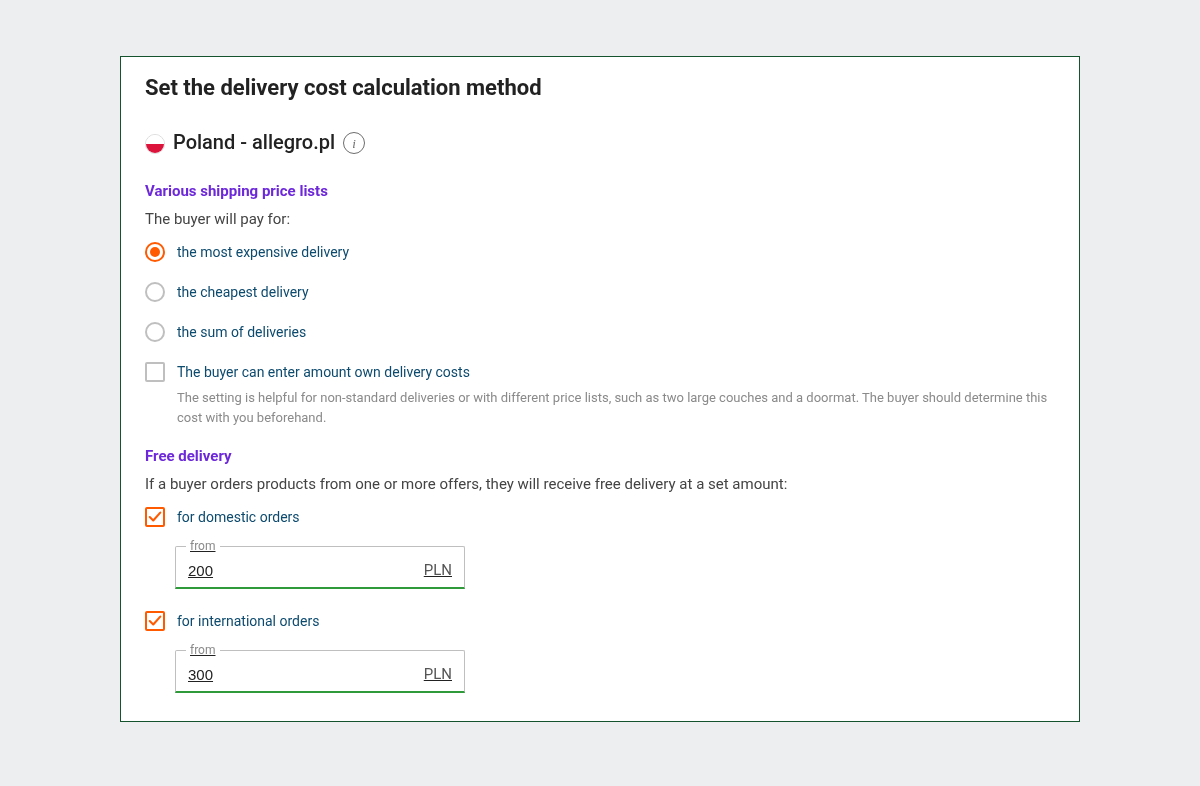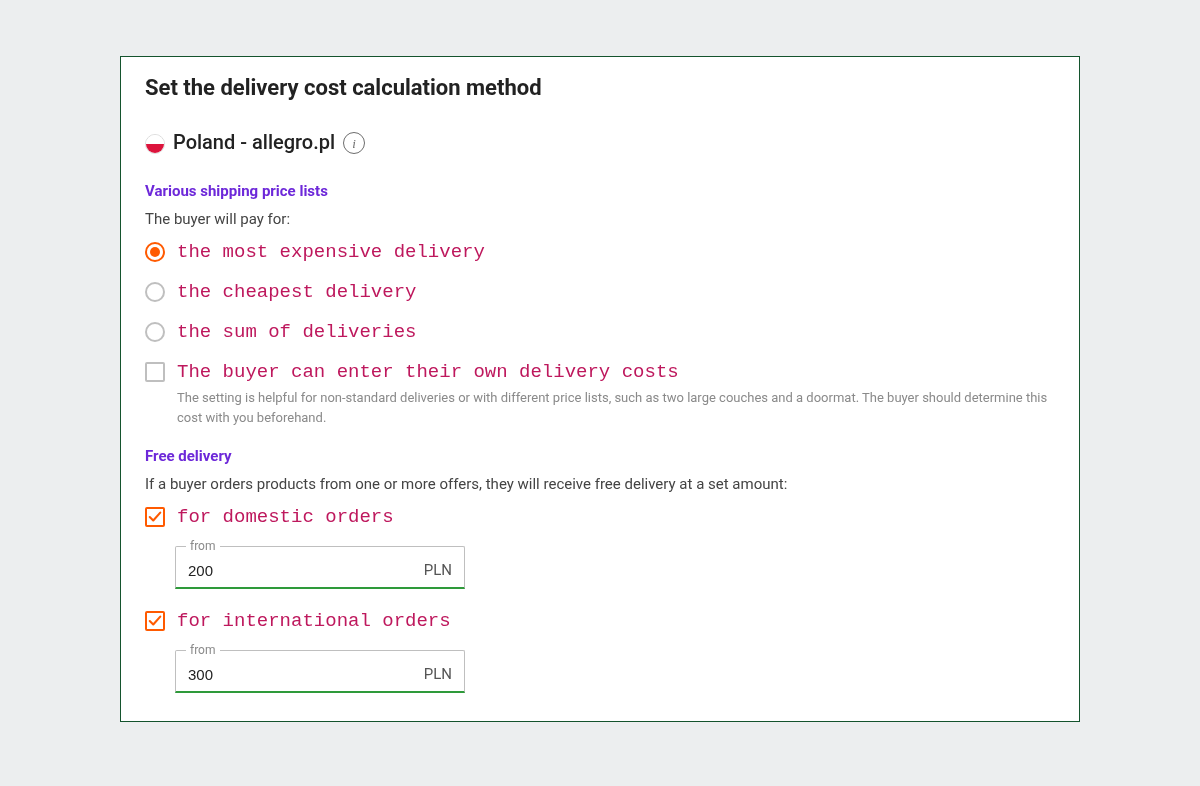--- a/index.html
+++ b/index.html
@@ -68,25 +68,25 @@
     content:""; width:10px; height:10px; background:#ff5a00; border-radius:50%;
   }
   .checkbox {
     width:20px; height:20px; border:2px solid #bfbfbf; border-radius:2px;
     flex:0 0 20px; cursor:pointer; background:#fff;
     display:flex; align-items:center; justify-content:center;
   }
   .checkbox.checked { border-color:#ff5a00; }
   .checkbox.checked svg { display:block; }
   .checkbox svg { display:none; width:14px; height:14px; }
-  .opt-label { font-size:19px; color:#be185d; line-height:20px;font-family:Liberation Mono, monospace; }
+  .opt-label { font-size:14px; color:#0c4a6e; line-height:20px; }
   .opt-desc { font-size:13px; color:#8a8a8a; margin-top:6px; line-height:1.5; max-width: 880px; }
 
   .free-block { margin-top: 10px; }
-  .input-wrap { margin: 12px 0 22px 28px; }
+  .input-wrap { margin: 12px 0 22px 28px; text-decoration: underline; }
   fieldset.amount {
     position: relative;
     border:1px solid #bfbfbf;
     border-bottom:2px solid #2e9a3a;
     border-radius:2px 2px 0 0;
     padding: 8px 12px 8px 12px;
     width: 290px;
     display:flex; align-items:center; justify-content:space-between;
     background:#fff;
   }
@@ -130,21 +130,21 @@
     <div class="radio-row">
       <span class="radio"></span>
       <span class="opt-label">the sum of deliveries</span>
     </div>
 
     <div class="check-row" style="margin-top:4px;">
       <span class="checkbox">
         
       </span>
       <div>
-        <div class="opt-label">The buyer can enter their own delivery costs</div>
+        <div class="opt-label">The buyer can enter amount own delivery costs</div>
         <div class="opt-desc">The setting is helpful for non-standard deliveries or with different price lists, such as two large couches and a doormat. The buyer should determine this cost with you beforehand.</div>
       </div>
     </div>
   </div>
 
   <div class="free-block">
     <p class="section-heading" style="margin-top:18px;">Free delivery</p>
     <p class="section-sub">If a buyer orders products from one or more offers, they will receive free delivery at a set amount:</p>
 
     <div class="check-row" style="margin-bottom:0;">

